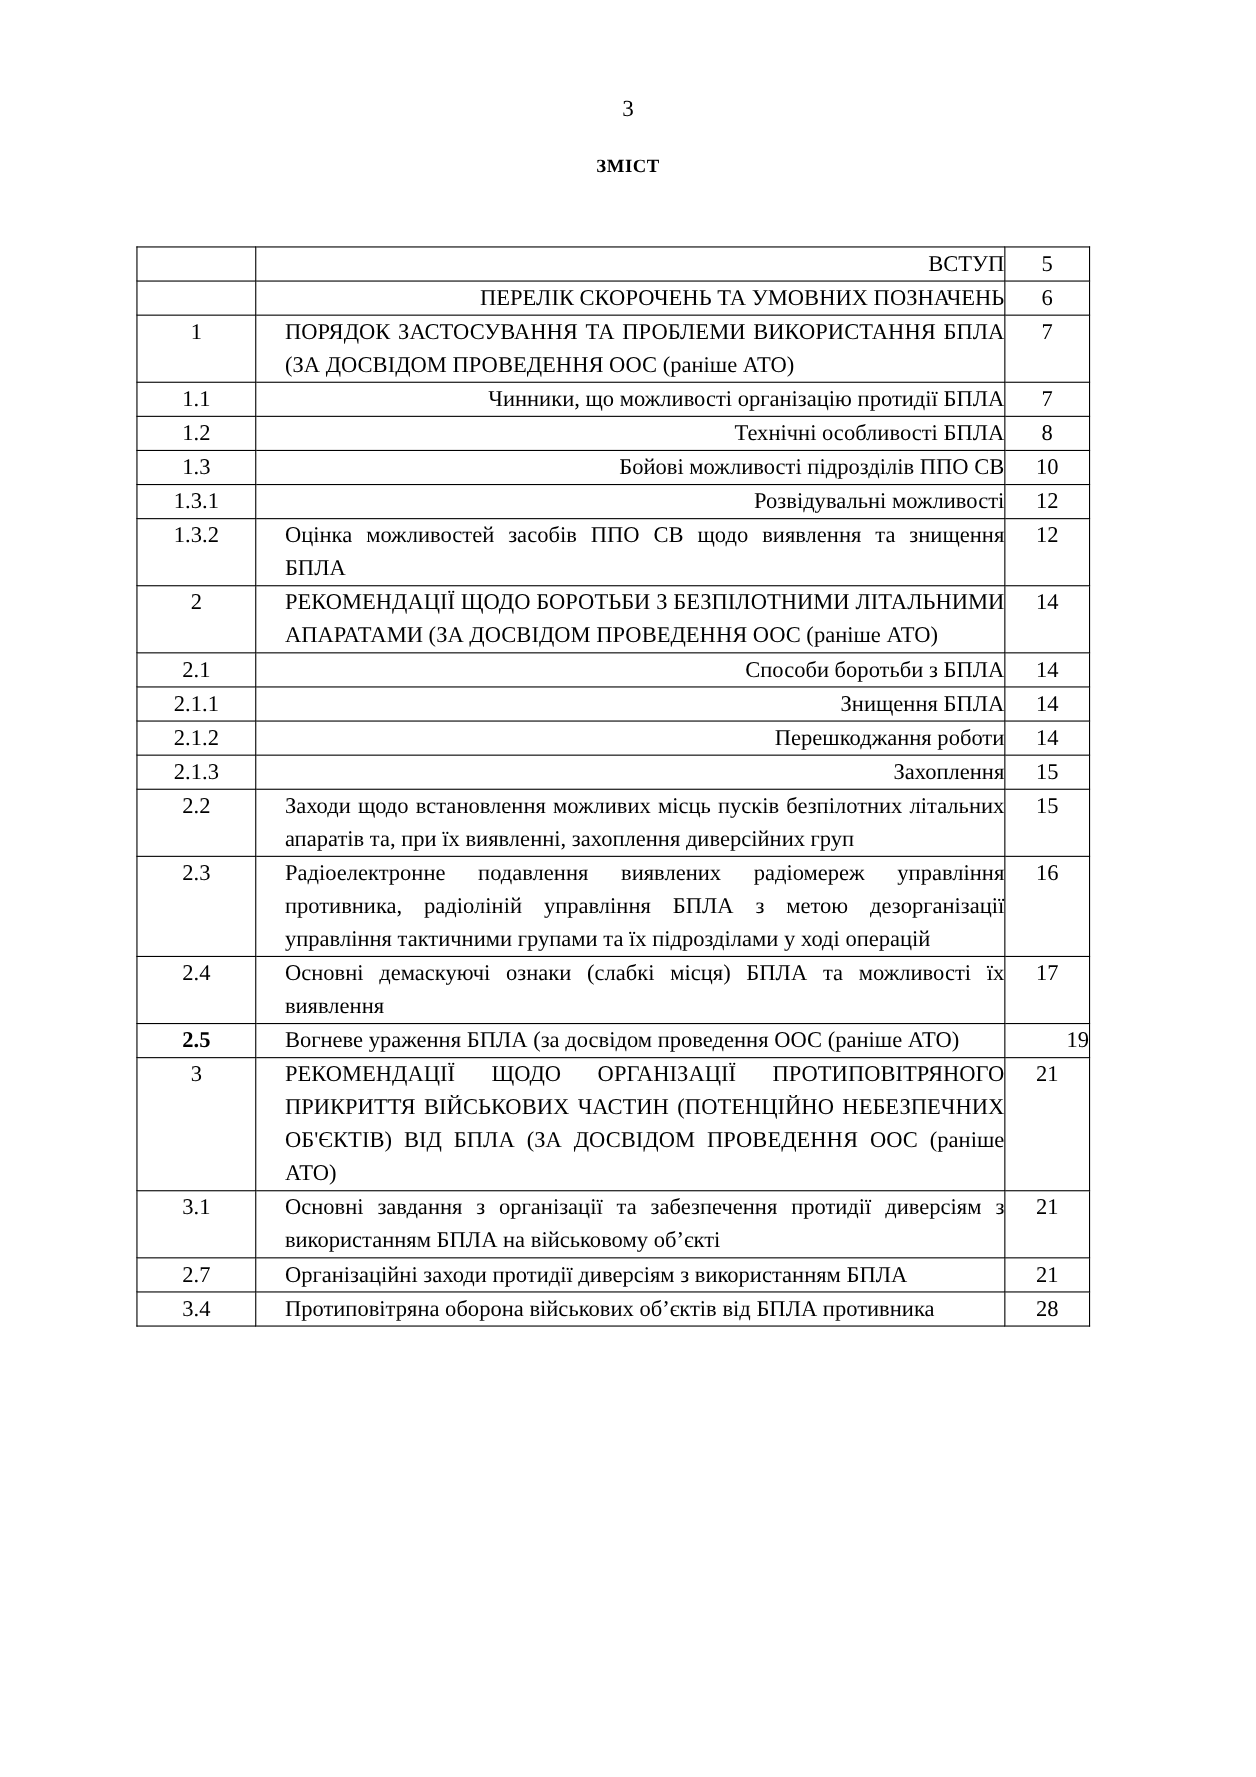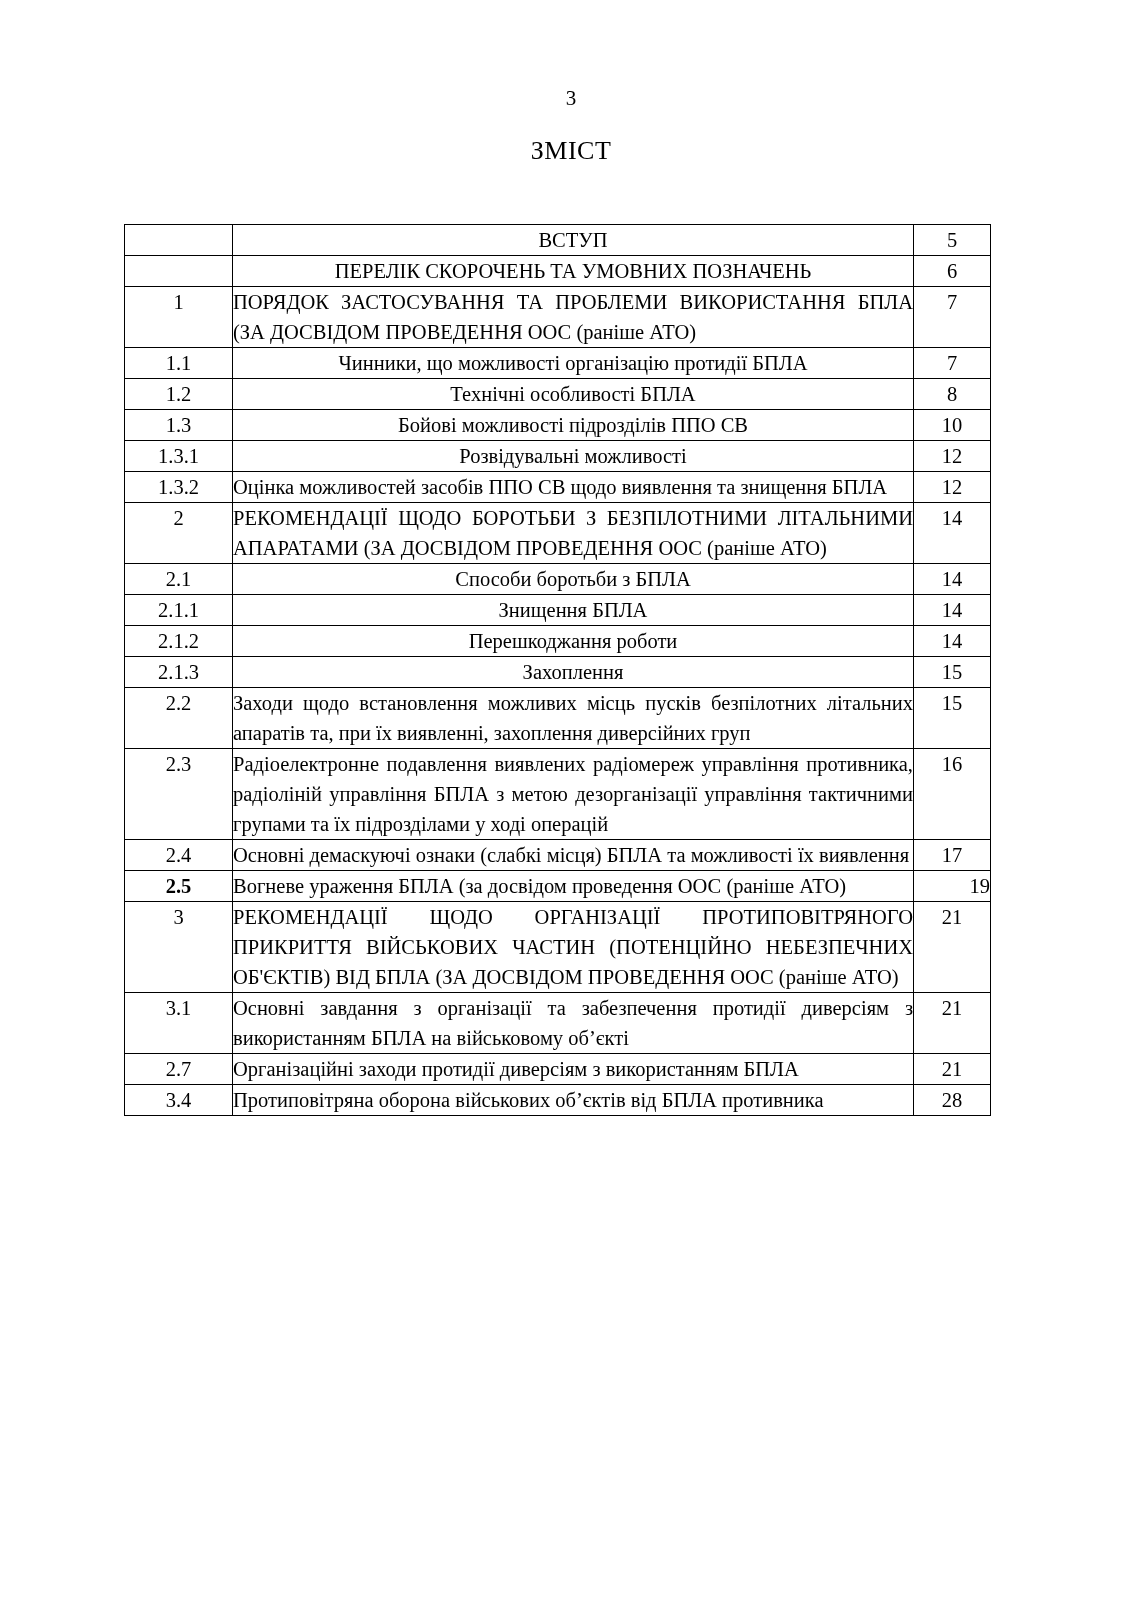--- a/index.html
+++ b/index.html
@@ -31,22 +31,22 @@
     text-align: center;
     font-size: 21px;
     line-height: 24px;
   }
   .doc-title {
     position: absolute;
     top: 138px;
     left: 0;
     width: 1142px;
     text-align: center;
-    font-size: 26px;
-    font-weight: normal;
+    font-size: 17px;
+    font-weight: bold;
     letter-spacing: 0.5px;
     line-height: 26px;
   }
   table.toc {
     position: absolute;
     left: 124px;
     top: 224px;
     width: 866px;
     border-collapse: collapse;
     table-layout: fixed;
@@ -78,25 +78,26 @@
     padding: 1px 4px 2px 4px;
   }
   .pg.vmid {
     vertical-align: middle;
     text-align: right;
   }
   .title {
     padding: 1px 10px 2px 11px;
     line-height: 30px;
     font-size: 20.5px;
-    text-align: center;
+    text-align: right;
   }
   .title.just {
     text-align: justify;
     text-align-last: left;
+    padding-left: 26px;
   }
 </style>
 </head>
 <body>
 
 <div class="page">
 
   <div class="page-number">3</div>
 
   <div class="doc-title">ЗМІСТ</div>

